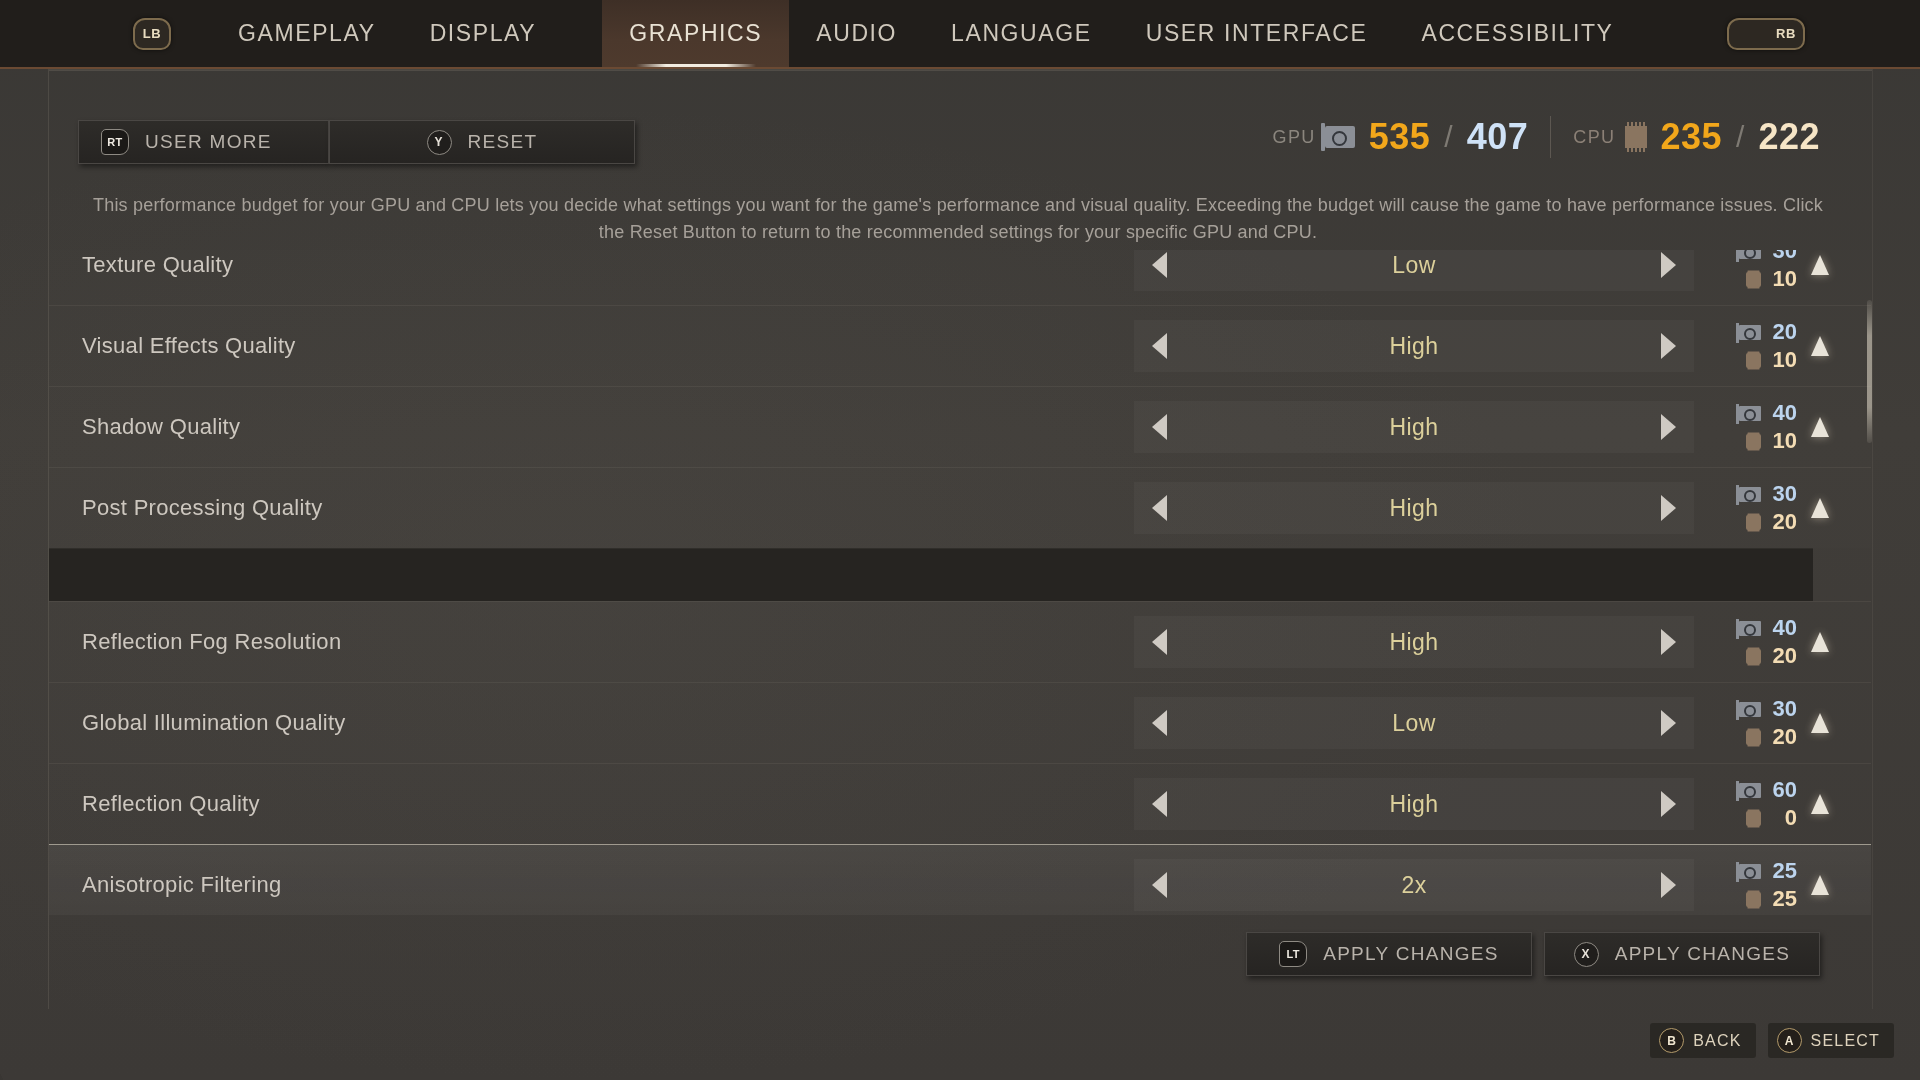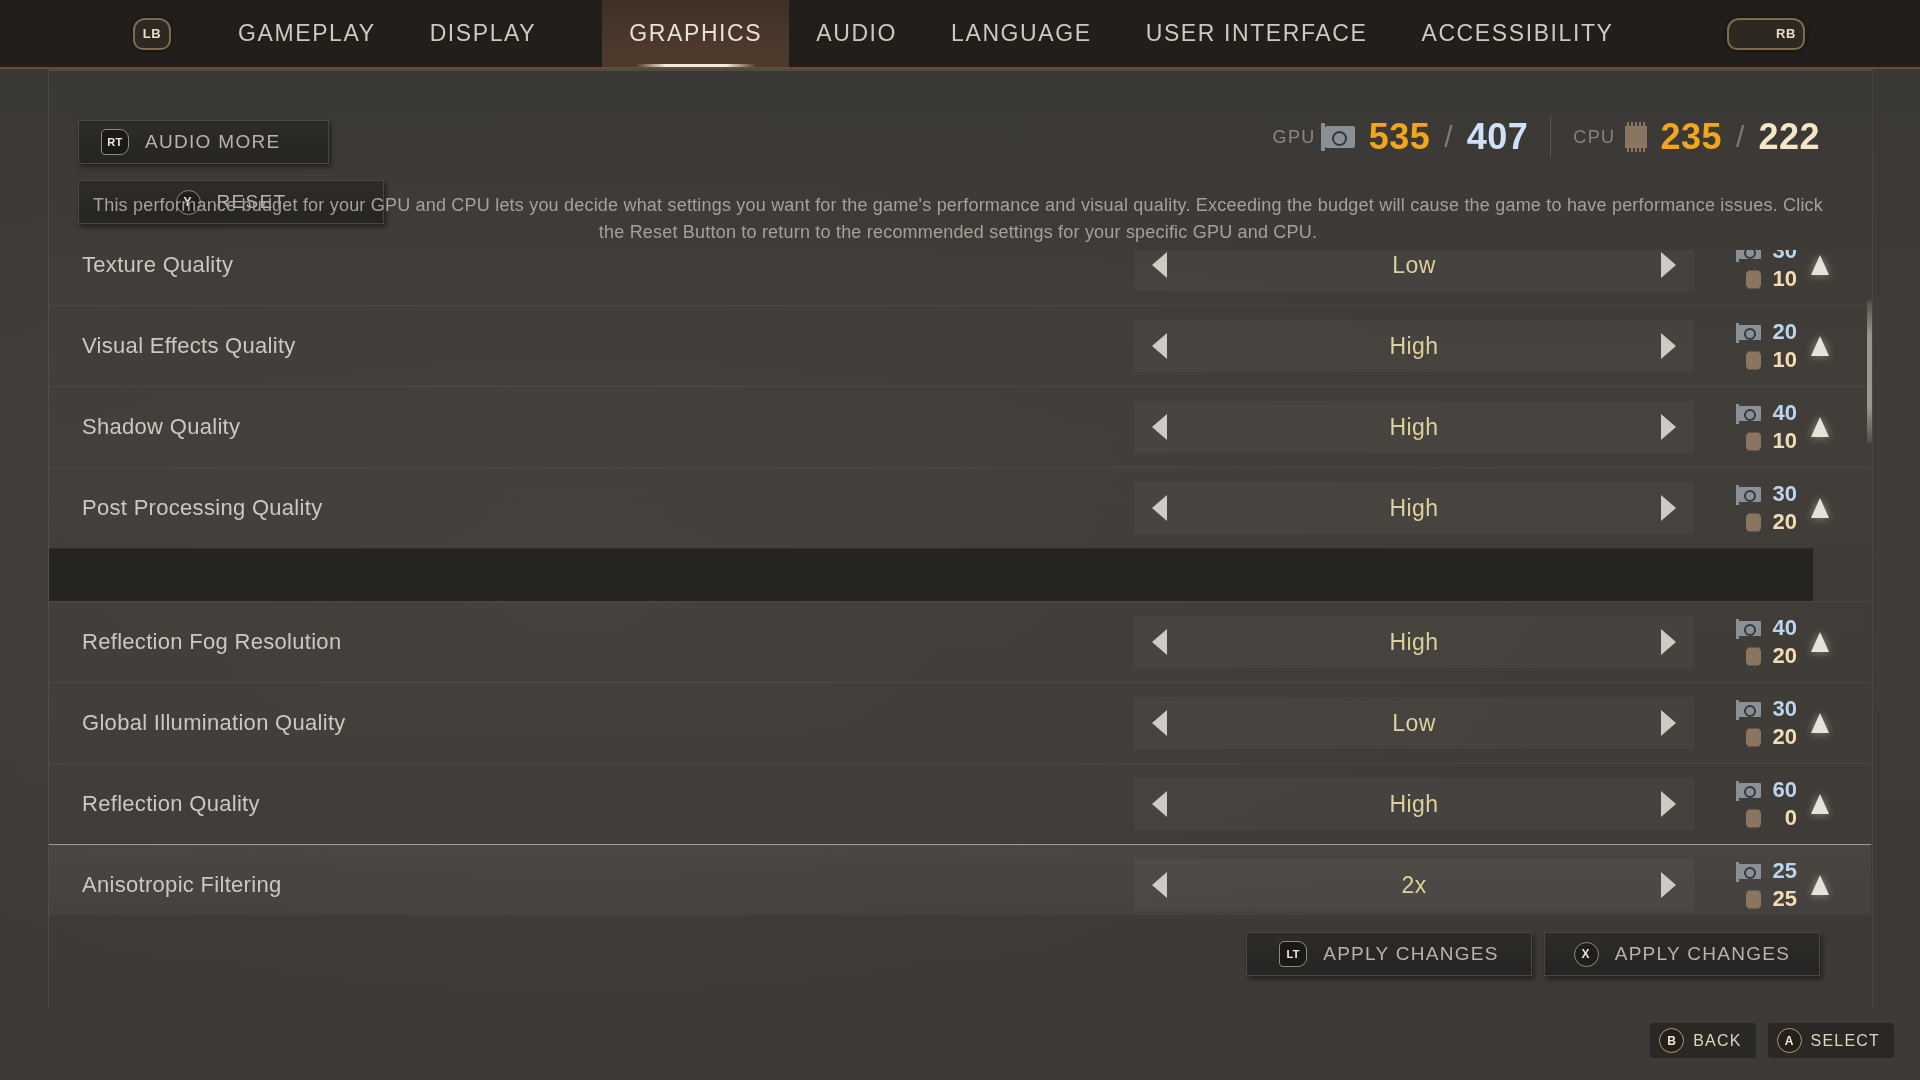--- a/index.html
+++ b/index.html
@@ -86,23 +86,22 @@
     border-right: 1px solid rgba(200,190,170,0.08);
   }
   .frame-top-rule {
     position: absolute; left: 0; top: 0; width: 1823px; height: 1px;
     background: rgba(210,200,180,0.14);
   }
 
   
   .actions {
     position: absolute; left: 78px; top: 120px;
-    display: flex; gap: 16px;
+    display: flex; 
     z-index: 3;
-    flex-direction: column;
   }
   .btn {
     display: flex; align-items: center;
     height: 42px;
     background: linear-gradient(180deg, #2e2c29 0%, #262422 100%);
     border: 1px solid #4a4744;
     box-shadow: 2px 3px 5px rgba(0,0,0,0.45);
     color: #b9b3ab;
     font-size: 19px; letter-spacing: 1.3px;
     padding: 0 22px;
@@ -400,21 +399,21 @@
     <div class="bumper rb">RB</div>
   </div>
 
   <div class="frame">
     <div class="frame-top-rule"></div>
   </div>
 
   <div class="actions">
     <div class="btn learn">
       <span class="trigger-glyph">RT</span>
-      <span class="lbl">AUDIO MORE</span>
+      <span class="lbl">USER MORE</span>
     </div>
     <div class="btn reset">
       <span class="face-glyph">Y</span>
       <span class="lbl">RESET</span>
     </div>
   </div>
 
   <div class="budget">
     <span class="tag">GPU</span>
     <span class="gpu-icon"></span>

